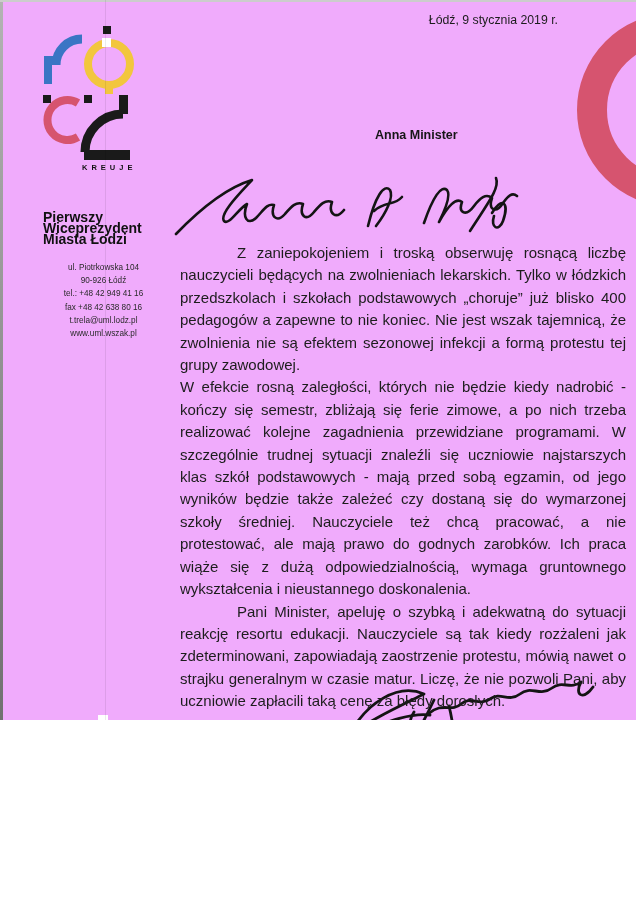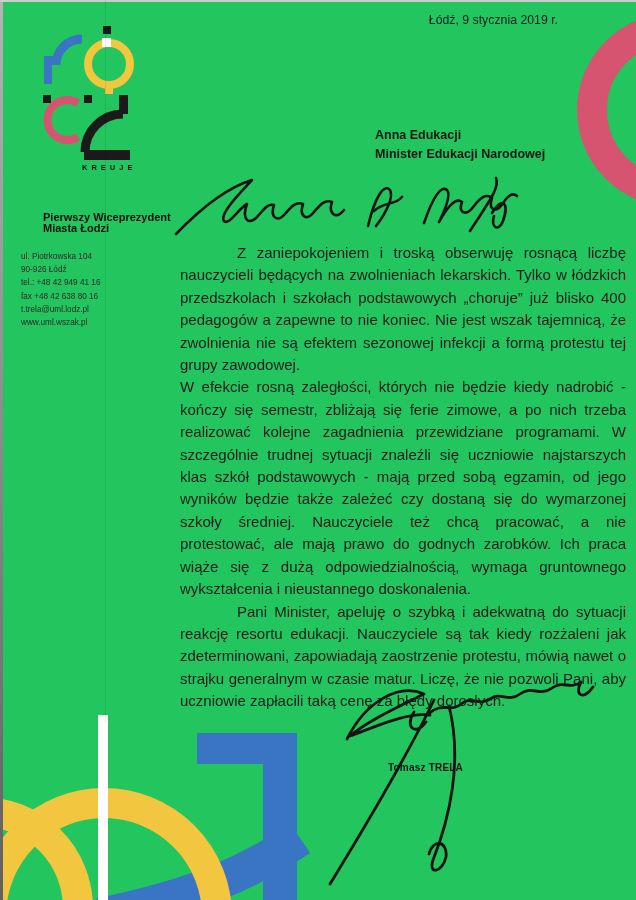--- a/index.html
+++ b/index.html
@@ -1,35 +1,35 @@
 <!DOCTYPE html>
 <html lang="pl"><head>
 <meta charset="utf-8">
 <style>
   html,body{margin:0;padding:0;background:#ffffff;}
   #page{
-    position:relative;width:636px;height:900px;background:#22c55e;overflow:hidden;
+    position:relative;width:636px;height:720px;background:#f0abfc;overflow:hidden;
     font-family:"Liberation Sans", sans-serif;color:#1f1f1f;
   }
   
   .edge-left{position:absolute;left:0;top:0;width:3px;height:900px;
     background:linear-gradient(to bottom,#b3b3b3,#606060);}
   .edge-top{position:absolute;left:0;top:0;width:636px;height:2px;background:#cccccc;}
   .fold-line{position:absolute;left:105px;top:0;width:1px;height:722px;background:rgba(0,0,0,0.08);}
 
   .artwork{position:absolute;left:0;top:0;width:636px;height:900px;pointer-events:none;}
 
   .date-line{position:absolute;top:13px;right:78px;font-size:12.3px;color:#1c1c1c;}
 
   .kreuje{position:absolute;left:82px;top:163px;font-size:7.5px;font-weight:bold;
     letter-spacing:4px;color:#111;text-align:right;}
 
   .sender{position:absolute;left:21px;top:212px;width:165px;}
-  .sender-title{margin:0 0 0 22px;font-size:11px;font-weight:bold;color:#111;line-height:11px;}
-  .sender-address{margin:16px 0 0 0;padding:0;list-style:none;font-size:8.2px;line-height:13.2px;color:#2a2a2a;}
+  .sender-title{margin:0 0 0 22px;font-size:14px;font-weight:bold;color:#111;line-height:11px;}
+  .sender-address{margin:16px 0 0 0;padding:0;list-style:none;font-size:8.2px;line-height:13.2px;color:#2a2a2a;text-align:center;}
 
   .recipient{position:absolute;left:375px;top:126px;font-size:12.5px;font-weight:bold;
     color:#161616;line-height:18.6px;}
 
   .letter-body{position:absolute;left:180px;top:242px;width:446px;font-size:15px;
     line-height:22.4px;text-align:justify;color:#1d1d1d;}
   .letter-body p{margin:0;}
   .letter-body p.indent{text-indent:57px;}
 
   .signer-name{position:absolute;left:388px;top:762px;font-size:10px;font-weight:bold;
@@ -105,22 +105,21 @@
       <li>ul. Piotrkowska 104</li>
       <li>90-926 Łódź</li>
       <li>tel.: +48 42 949 41 16</li>
       <li>fax +48 42 638 80 16</li>
       <li>t.trela@uml.lodz.pl</li>
       <li>www.uml.wszak.pl</li>
     </ul>
   </div>
 
   <div class="recipient">
-    <div>Anna Edukacji</div>
-    <div>Minister Edukacji Narodowej</div>
+    <div>Anna Minister</div>
   </div>
 
   <div class="letter-body">
     <p class="indent">Z zaniepokojeniem i troską obserwuję rosnącą liczbę nauczycieli będących na zwolnieniach lekarskich. Tylko w łódzkich przedszkolach i szkołach podstawowych „choruje” już blisko 400 pedagogów a zapewne to nie koniec. Nie jest wszak tajemnicą, że zwolnienia nie są efektem sezonowej infekcji a formą protestu tej grupy zawodowej.</p>
     <p>W efekcie rosną zaległości, których nie będzie kiedy nadrobić - kończy się semestr, zbliżają się ferie zimowe, a po nich trzeba realizować kolejne zagadnienia przewidziane programami. W szczególnie trudnej sytuacji znaleźli się uczniowie najstarszych klas szkół podstawowych - mają przed sobą egzamin, od jego wyników będzie także zależeć czy dostaną się do wymarzonej szkoły średniej. Nauczyciele też chcą pracować, a nie protestować, ale mają prawo do godnych zarobków. Ich praca wiąże się z dużą odpowiedzialnością, wymaga gruntownego wykształcenia i nieustannego doskonalenia.</p>
     <p class="indent">Pani Minister, apeluję o szybką i adekwatną do sytuacji reakcję resortu edukacji. Nauczyciele są tak kiedy rozżaleni jak zdeterminowani, zapowiadają zaostrzenie protestu, mówią nawet o strajku generalnym w czasie matur. Liczę, że nie pozwoli Pani, aby uczniowie zapłacili taką cenę za błędy dorosłych.</p>
   </div>
 
   <div class="signer-name">Tomasz TRELA</div>
 

